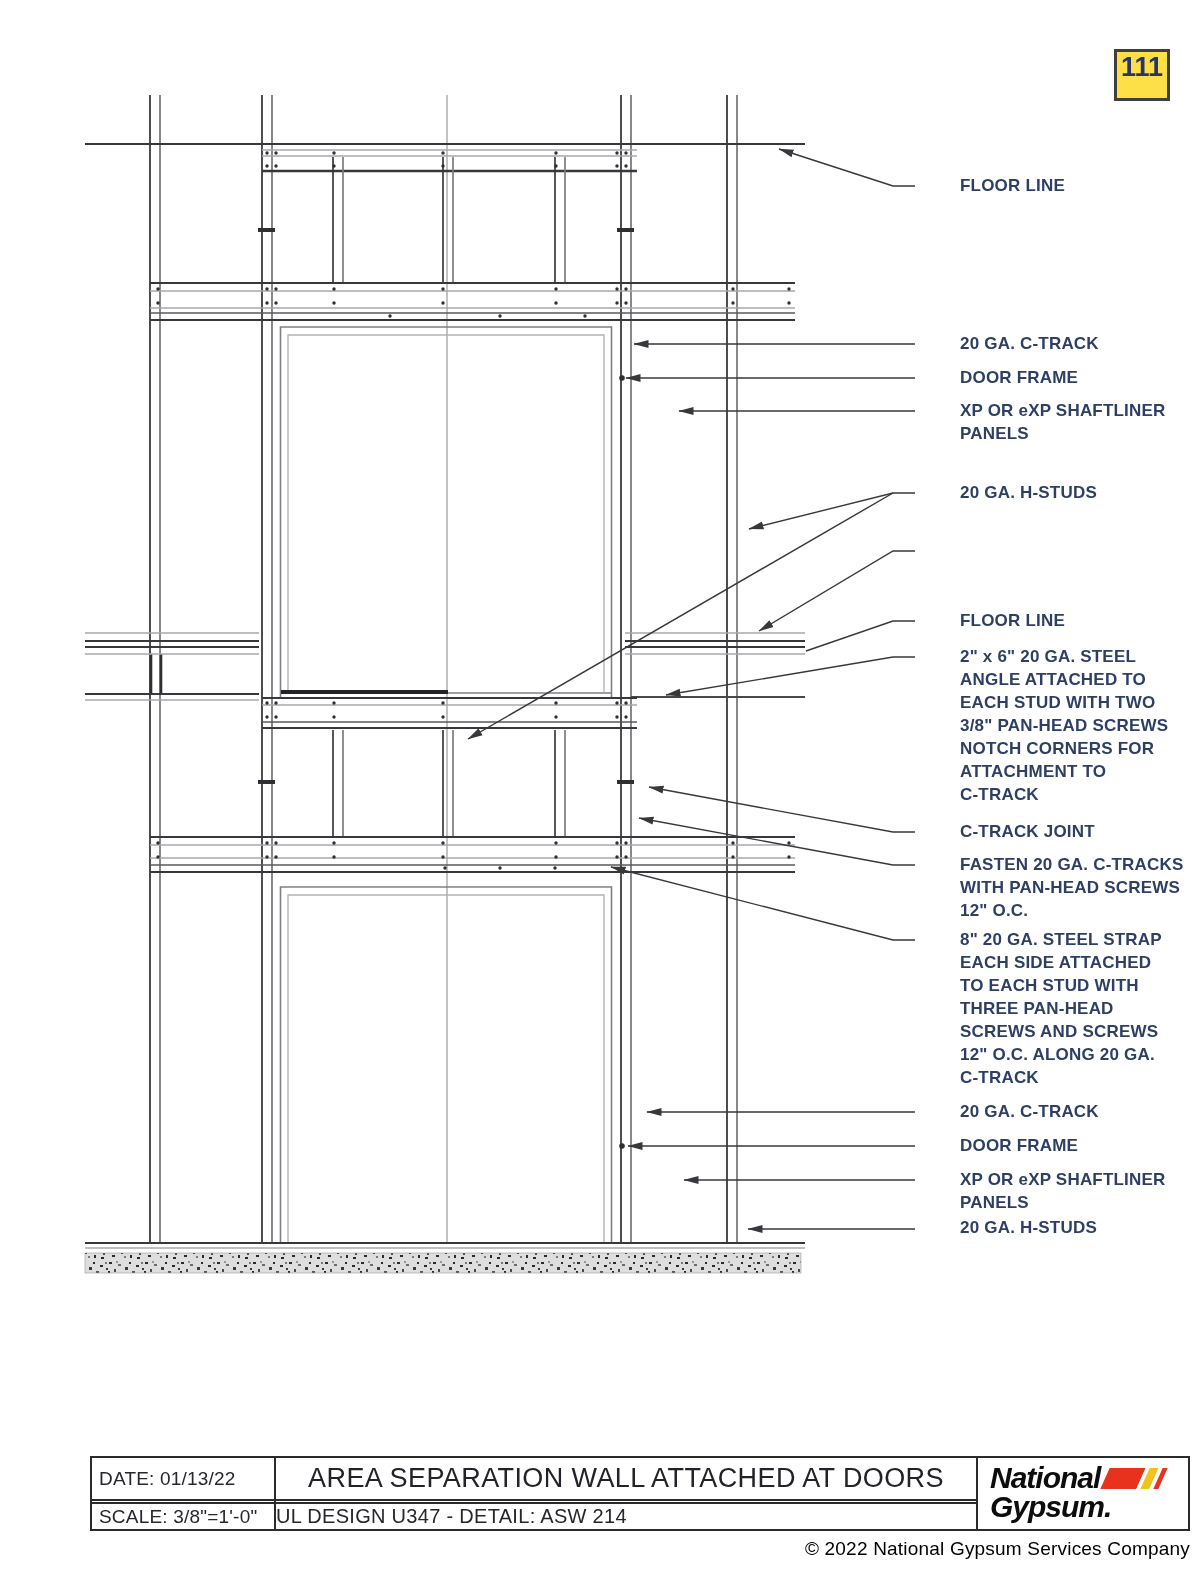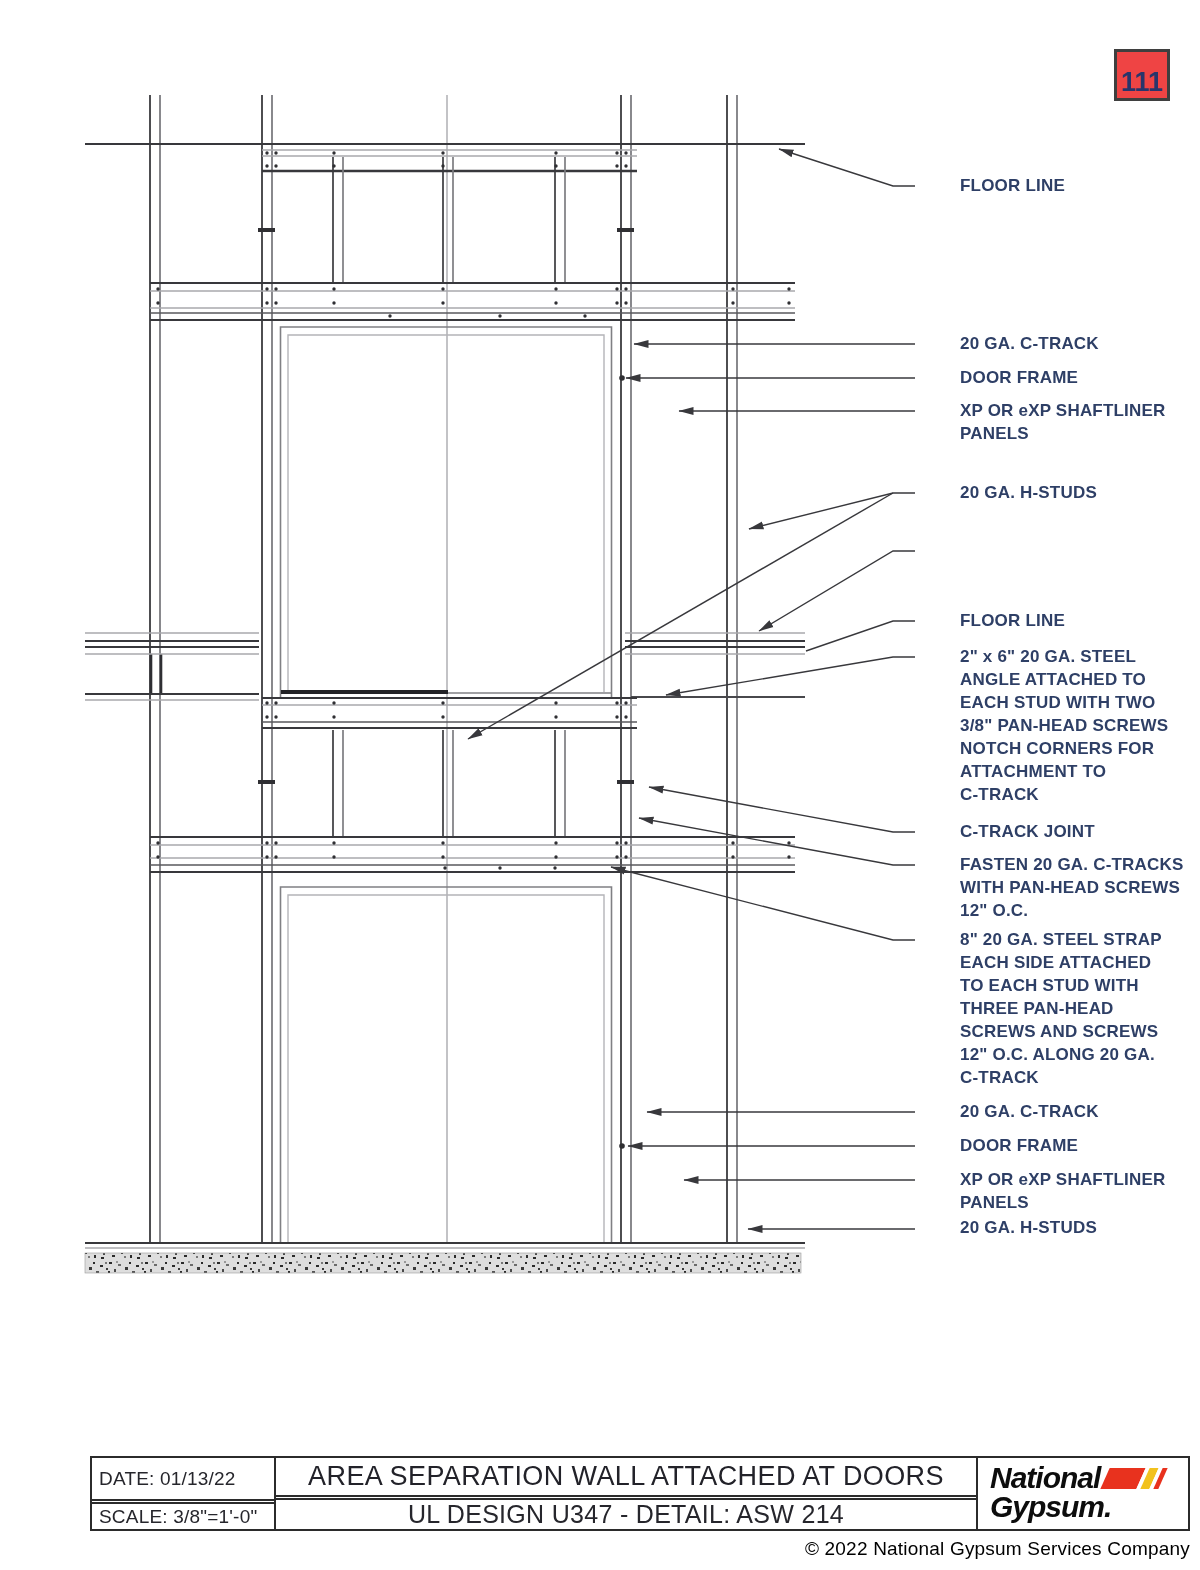--- a/index.html
+++ b/index.html
@@ -3,33 +3,33 @@
 <meta charset="utf-8">
 <style>
   html,body{margin:0;padding:0;background:#ffffff;}
   .page{position:relative;width:1200px;height:1570px;background:#fff;
         font-family:"Liberation Sans",sans-serif;overflow:hidden;}
   .art{position:absolute;left:0;top:0;width:1200px;height:1570px;}
   .callout{position:absolute;left:960px;width:270px;
            font-size:17px;font-weight:700;line-height:23px;
            color:#2e3f66;white-space:pre-line;letter-spacing:.2px;}
   .pagenum{position:absolute;left:1114px;top:49px;width:50px;height:46px;
-           border:3px solid #3f3f3f;display:flex;align-items:flex-end;justify-content:center;
-           font-size:27px;font-weight:700;color:#28356b;background:#ef4444;}
+           border:3px solid #3f3f3f;display:flex;align-items:flex-start;justify-content:center;
+           font-size:27px;font-weight:700;color:#28356b;background:#fde047;}
   
   .tb{position:absolute;left:90px;top:1456px;width:1100px;height:75px;
       border:2.5px solid #2b2b2b;display:flex;box-sizing:border-box;background:#fff;}
   .tb-left{width:184px;border-right:2px solid #2b2b2b;display:flex;flex-direction:column;box-sizing:border-box;}
   .tb-mid{flex:1;border-right:2.5px solid #2b2b2b;display:flex;flex-direction:column;box-sizing:border-box;}
   .tb-r1{height:41px;display:flex;align-items:center;box-sizing:border-box;}
   .tb-div{height:5px;border-top:2px solid #2b2b2b;border-bottom:2px solid #2b2b2b;box-sizing:border-box;}
   .tb-r2{flex:1;display:flex;align-items:center;box-sizing:border-box;}
   .tb-date,.tb-scale{padding-left:7px;font-size:19px;color:#26262c;letter-spacing:.2px;}
   .tb-title{width:100%;text-align:center;font-size:27px;color:#222229;letter-spacing:.4px;}
-  .tb-sub{width:100%;text-align:center;font-size:25px;color:#26262c;letter-spacing:.3px;}
+  .tb-sub{width:100%;text-align:left;font-size:20px;color:#26262c;letter-spacing:.3px;}
   .tb-logo{width:210px;position:relative;background:#fff;}
   .ng{position:absolute;left:12px;top:5px;width:194px;font-style:italic;font-weight:700;color:#0d0d0d;}
   .ng-row{display:flex;align-items:center;}
   .ng-top{font-size:30px;line-height:30px;letter-spacing:-1px;}
   .ng-marks{display:flex;margin-left:5px;height:21px;transform:skewX(-24deg);}
   .ng-red{width:36px;background:#e8321e;}
   .ng-gap{width:4px;background:#fff;}
   .ng-yel{width:9px;background:#f2c21e;}
   .ng-red2{width:5px;background:#e8321e;}
   .ng-bot{font-size:30px;line-height:28px;letter-spacing:-1px;padding-right:12px;}

